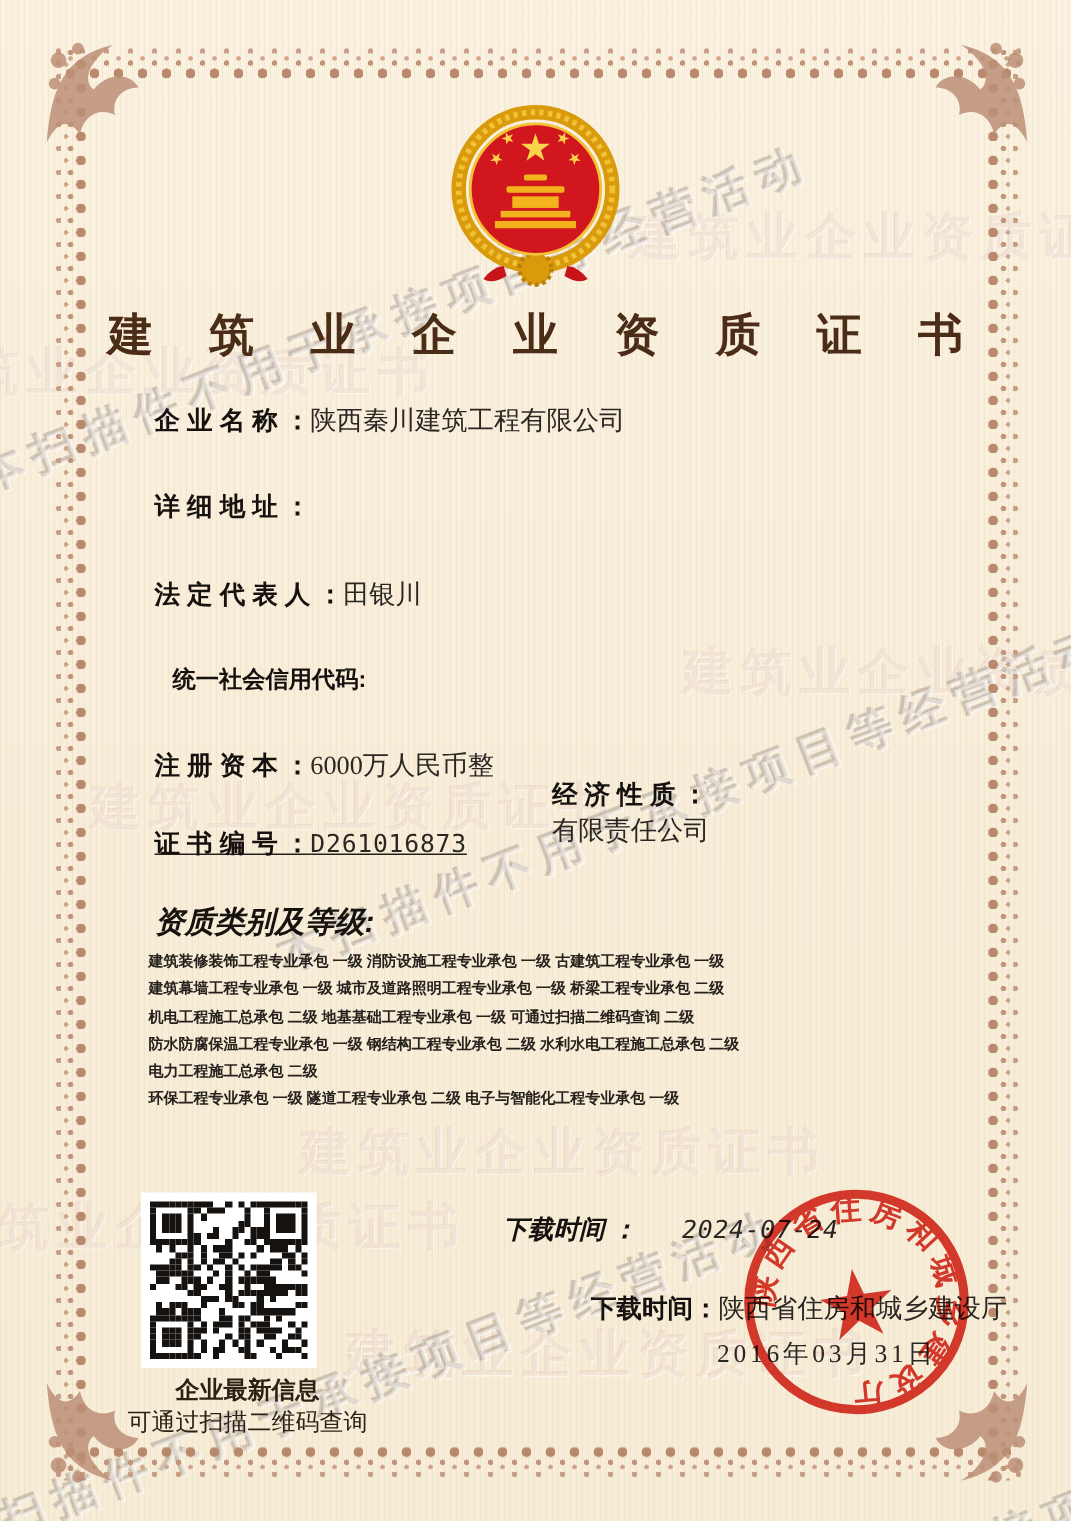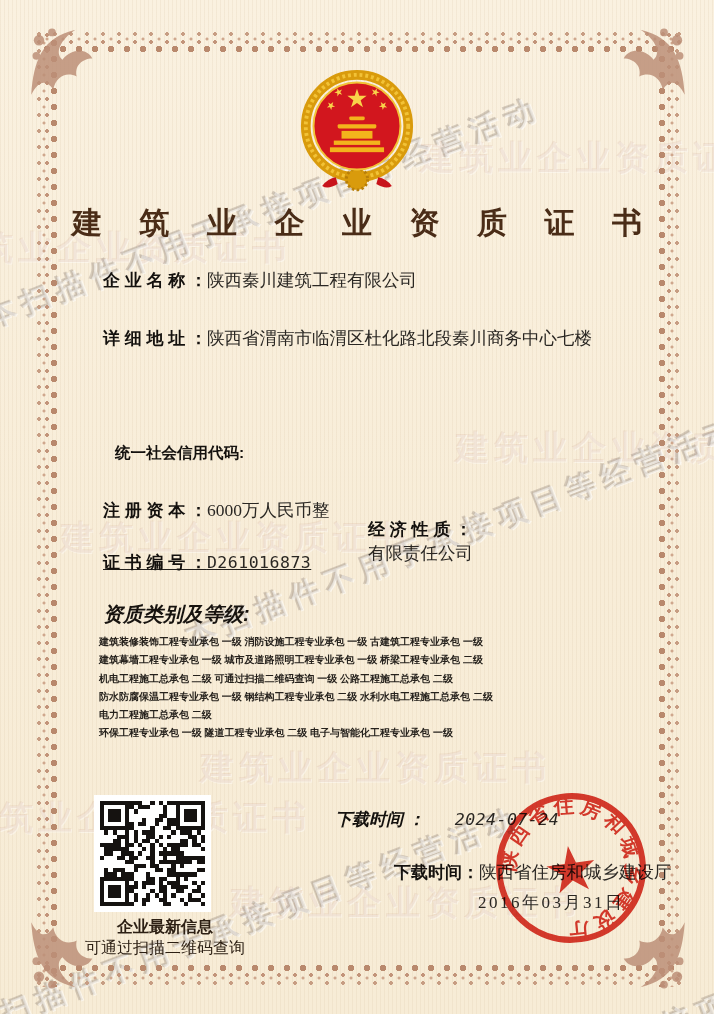--- a/index.html
+++ b/index.html
@@ -62,21 +62,21 @@
     position:absolute;left:0;right:0;top:203px;text-align:center;z-index:5;
     font-size:30px;font-weight:bold;letter-spacing:15px;color:#4a2c17;
     font-family:"Liberation Serif", serif;text-indent:15px;
   }
   
   .frow{position:absolute;z-index:5;display:flex;align-items:baseline;}
   .flabel{font-weight:bold;font-size:17px;color:#14110e;white-space:pre;}
   .fvalue{font-family:"Liberation Serif", serif;font-size:17.5px;color:#2a2723;white-space:nowrap;}
   .mono{font-family:"DejaVu Sans Mono", monospace;font-size:16.5px;letter-spacing:.5px;}
   .row-company{left:103px;top:268px;}
-  .row-address{left:103px;top:326px;}
+  .row-address{left:103px;top:326px;gap:13px;}
   .row-legal{left:103px;top:384px;}
   .row-credit{left:115px;top:443px;gap:45px;}
   .row-credit .flabel{font-size:15.5px;letter-spacing:0;}
   .row-capital{left:103px;top:498px;align-items:center;}
   .row-economy{left:368px;top:518px;flex-direction:column;}
   .row-certno{left:103px;top:551px;text-decoration:underline;}
   .row-validity{left:368px;top:551px;}
   
   .qual-heading{position:absolute;left:103px;top:601px;z-index:5;font-weight:bold;font-size:20px;color:#17130f;font-style:italic;}
   .qual-lines{position:absolute;left:99px;top:633px;width:530px;z-index:5;
@@ -190,21 +190,24 @@
   </div>
 
   <div class="cert-title">建 筑 业 企 业 资 质 证 书</div>
 
   <div class="frow row-company">
     <span class="flabel">企 业 名 称 ：</span>
     <span class="fvalue">陕西秦川建筑工程有限公司</span>
   </div>
   <div class="frow row-address">
     <span class="flabel">详 细 地 址 ：</span>
-    <span class="fvalue">陕西省渭南市临渭区杜化路北段秦川商务中心七楼</span>
+  </div>
+  <div class="frow row-legal">
+    <span class="flabel">法 定 代 表 人 ：</span>
+    <span class="fvalue">田银川</span>
   </div>
   <div class="frow row-credit">
     <span class="flabel">统一社会信用代码:</span>
   </div>
   <div class="frow row-capital">
     <span class="flabel">注 册 资 本 ：</span>
     <span class="fvalue">6000万人民币整</span>
   </div>
   <div class="frow row-economy">
     <span class="flabel">经 济 性 质 ：</span>
@@ -212,21 +215,21 @@
   </div>
   <div class="frow row-certno">
     <span class="flabel">证 书 编 号 ：</span>
     <span class="fvalue mono">D261016873</span>
   </div>
 
   <div class="qual-heading">资质类别及等级:</div>
   <div class="qual-lines">
     <div>建筑装修装饰工程专业承包 一级 消防设施工程专业承包 一级 古建筑工程专业承包 一级</div>
     <div>建筑幕墙工程专业承包 一级 城市及道路照明工程专业承包 一级 桥梁工程专业承包 二级</div>
-    <div>机电工程施工总承包 二级 可通过扫描二维码查询 一级 公路工程施工总承包 二级</div>
+    <div>机电工程施工总承包 二级 地基基础工程专业承包 一级 可通过扫描二维码查询 二级</div>
     <div>防水防腐保温工程专业承包 一级 钢结构工程专业承包 二级 水利水电工程施工总承包 二级</div>
     <div>电力工程施工总承包 二级</div>
     <div>环保工程专业承包 一级 隧道工程专业承包 二级 电子与智能化工程专业承包 一级</div>
   </div>
 
   <div class="qr-box">
     <div class="qr-grid">
         <div class="on"></div>
         <div class="on"></div>
         <div class="on"></div>

